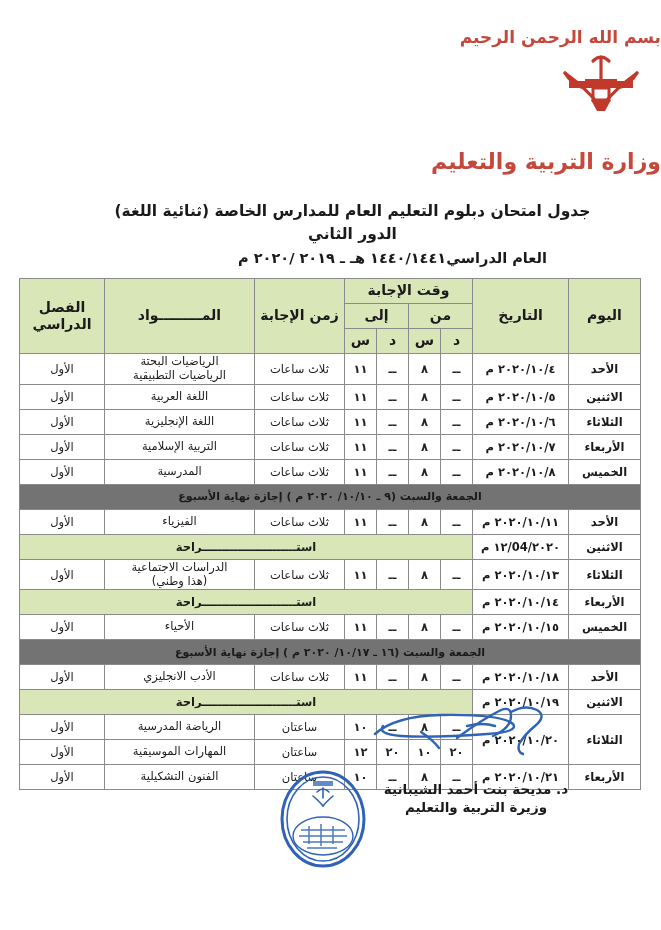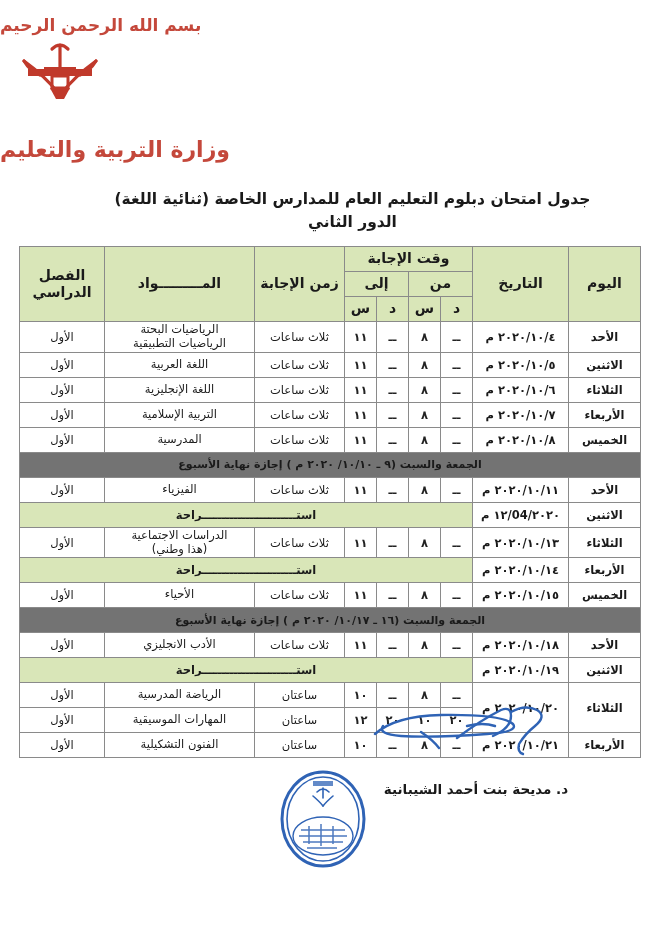--- a/index.html
+++ b/index.html
@@ -11,22 +11,22 @@
     width: 661px;
     height: 930px;
     position: relative;
     font-family: "DejaVu Sans", "Liberation Sans", sans-serif;
     color: #1a1a1a;
     overflow: hidden;
   }
 
   
   .doc-header {
-    text-align: left;
-    padding-top: 16px;
+    text-align: right;
+    padding-top: 28px;
   }
   .basmala {
     color: #c0392b;
     font-size: 17px;
     font-weight: bold;
     letter-spacing: 0.5px;
     line-height: 1.1;
     opacity: 0.92;
   }
   .emblem {
@@ -180,20 +180,21 @@
     <rect x="52" y="39" width="16" height="12" fill="none" stroke="#c0392b" stroke-width="3"></rect>
     <path d="M50 51 L70 51 L64 62 L56 62 Z" fill="#c0392b"></path>
   </svg>
 
   <div class="ministry-name">وزارة التربية والتعليم</div>
 </div>
 
 <div class="titles">
   <div class="title-main">جدول امتحان دبلوم التعليم العام للمدارس الخاصة (ثنائية اللغة)</div>
   <div class="title-round">الدور الثاني</div>
+  <div class="title-year">العام الدراسي١٤٤٠/١٤٤١ هـ  ـ  ٢٠١٩ /٢٠٢٠ م</div>
 </div>
 
 <div class="table-wrap">
   <table class="sched">
     <colgroup>
       <col class="c-day">
         <col class="c-date">
       <col class="c-m-d">
         <col class="c-m-s">
       <col class="c-t-d">
@@ -409,20 +410,21 @@
     <svg class="sign-svg" width="230" height="62" viewBox="0 0 230 62">
       <g fill="none" stroke="#2f63b5" stroke-width="2.4" stroke-linecap="round" stroke-linejoin="round">
         <path d="M14 32 Q34 14 80 13 Q140 12 152 22 Q158 30 126 32 Q70 36 40 34 Q16 32 22 24"></path>
         <path d="M96 36 Q120 18 140 8 Q150 4 150 14 Q150 26 132 34"></path>
         <path d="M150 10 Q164 2 176 8 Q186 14 174 24 Q164 32 158 42 Q156 50 162 52"></path>
         <path d="M106 24 Q122 20 134 24"></path>
         <path d="M60 30 Q72 38 78 46"></path>
       </g>
     </svg>
     <div class="sign-name">د. مديحة بنت أحمد الشيبانية</div>
+    <div class="sign-role">وزيرة التربية والتعليم</div>
   </div>
 
   <svg class="seal" viewBox="0 0 96 110">
     <ellipse cx="48" cy="55" rx="41" ry="47" fill="none" stroke="#2f63b5" stroke-width="3"></ellipse>
     <ellipse cx="48" cy="55" rx="36" ry="42" fill="none" stroke="#2f63b5" stroke-width="1.6"></ellipse>
     <g stroke="#2f63b5" stroke-width="1.6" fill="none" stroke-linecap="round">
       <path d="M48 24 L48 34"></path>
       <path d="M42 28 Q48 22 54 28"></path>
       <path d="M38 32 Q45 38 48 42"></path>
       <path d="M58 32 Q51 38 48 42"></path>

